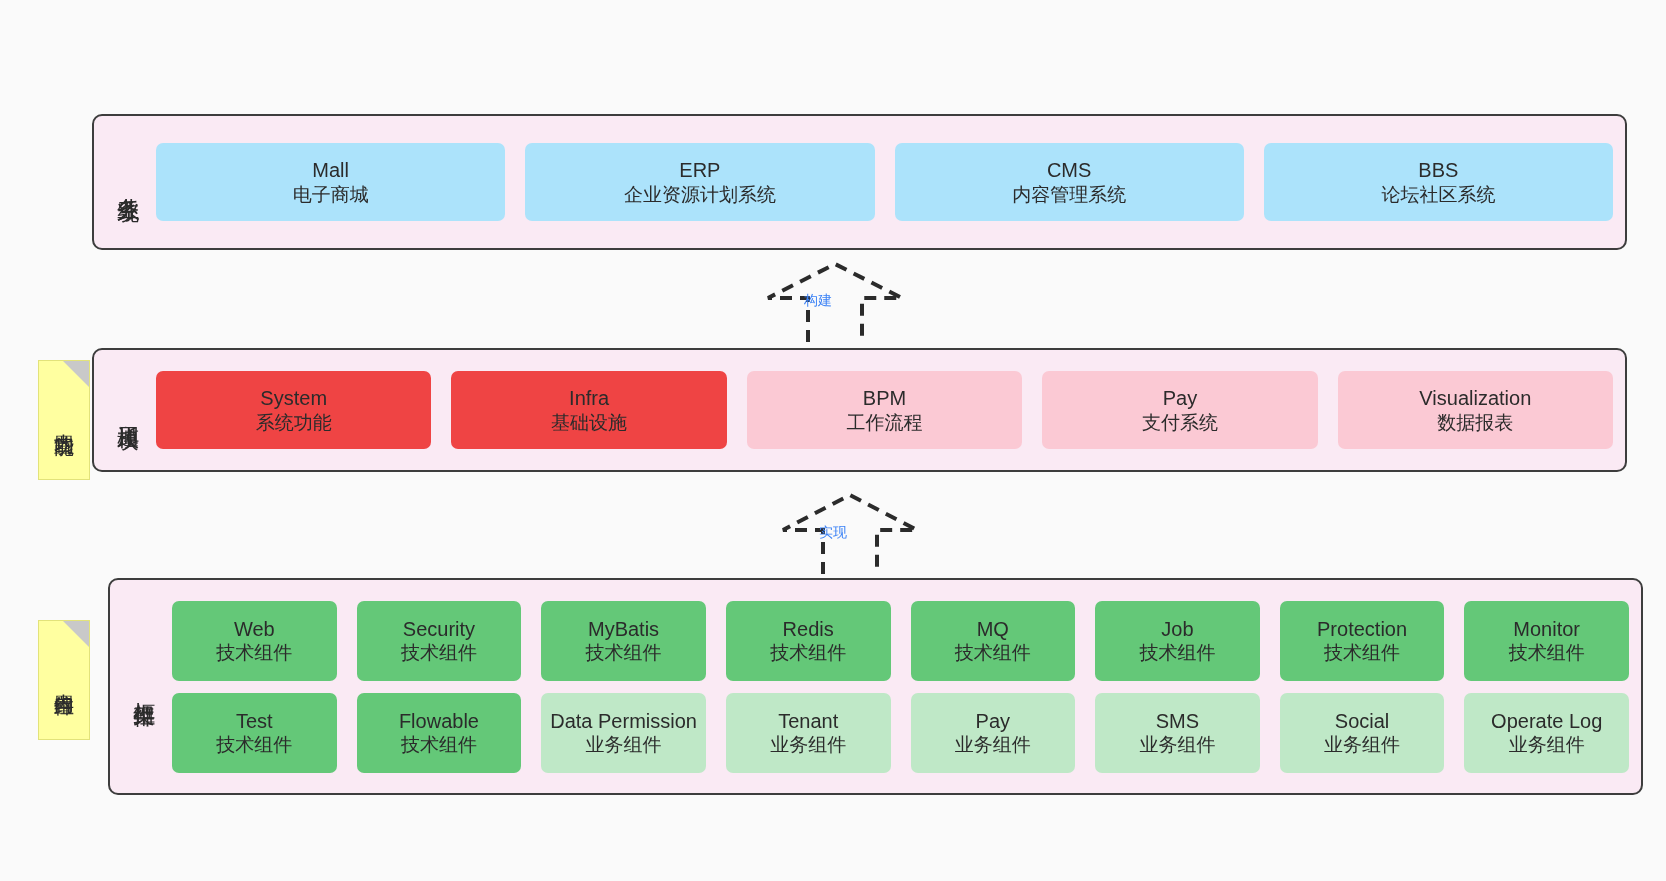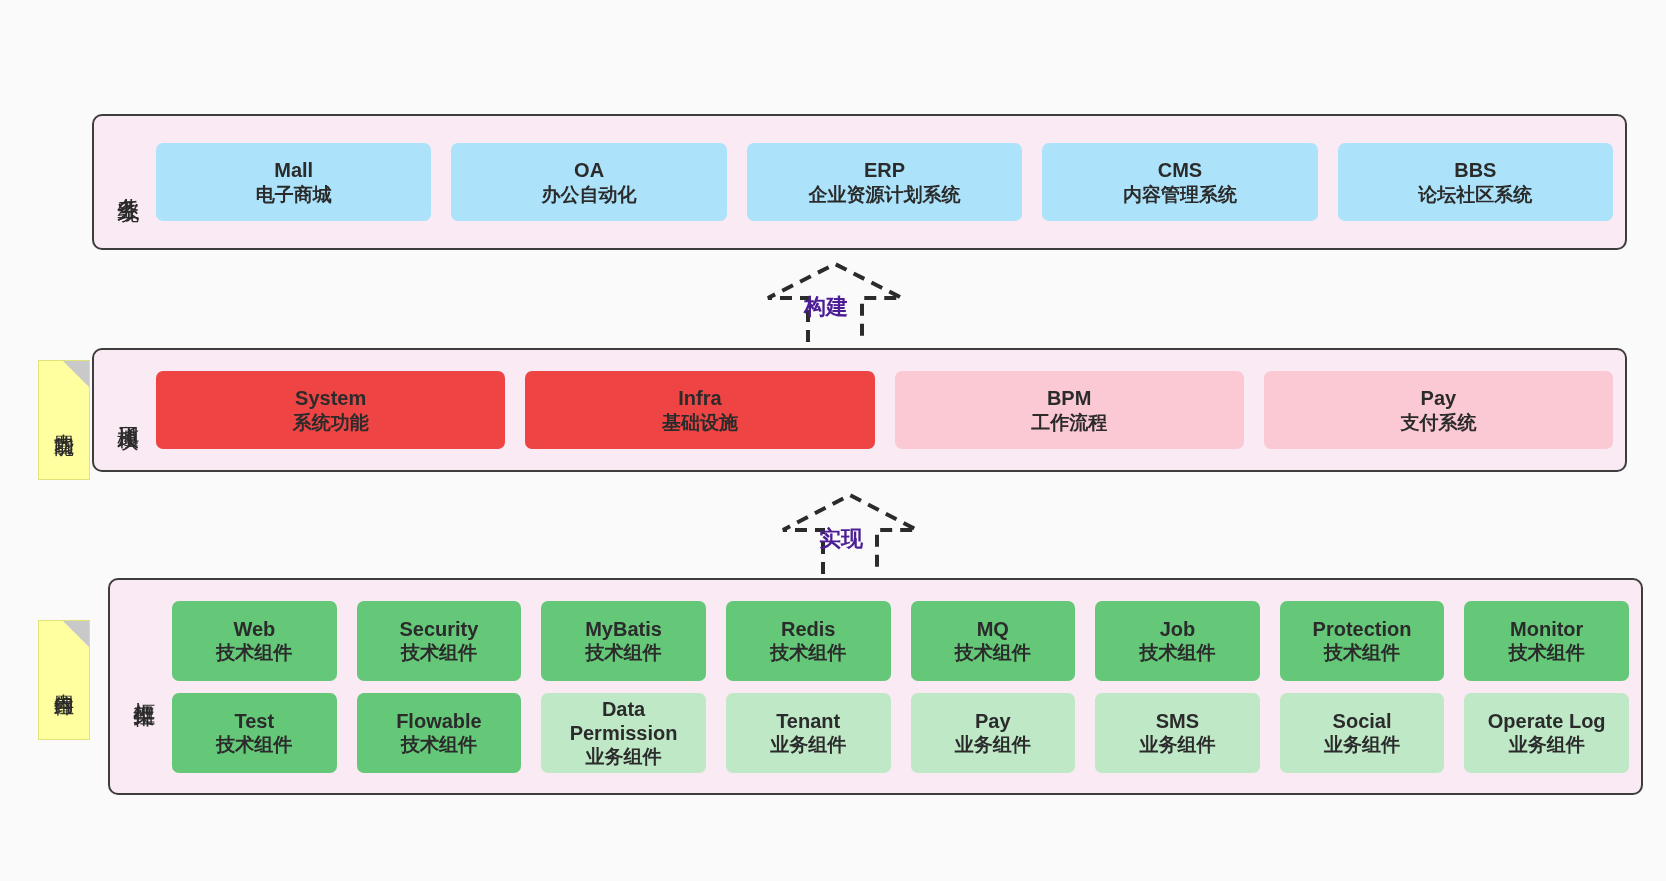--- a/index.html
+++ b/index.html
@@ -35,21 +35,20 @@
     letter-spacing: 1px;
     white-space: nowrap;
   }
   .cards {
     flex: 1 1 auto;
     display: flex;
     flex-direction: column;
     justify-content: center;
     gap: 12px;
     padding-left: 6px;
-    font-weight: bold;
   }
   .row {
     display: flex;
     gap: 20px;
     align-items: stretch;
   }
   .card {
     flex: 1 1 0;
     border-radius: 7px;
     display: flex;
@@ -95,43 +94,38 @@
     border-left: 26px solid transparent;
   }
 
   
   .arrow {
     position: absolute;
     z-index: 2;
   }
   .arrow .lbl {
     position: absolute;
-    font-size: 22px;
-    color: #4c1d95;
+    font-size: 14px;
+    color: #3b82f6;
     white-space: nowrap;
     background: transparent;
-    font-weight: bold;
   }
 </style>
 </head>
 <body>
 
 <div id="stage">
 
   <div class="layer" id="layer-business" style="left:92px; top:114px; width:1535px; height:136px;">
     <div class="layer-label">业务系统</div>
     <div class="cards">
       <div class="row">
         <div class="card c-blue" style="height:78px">
           <span class="en">Mall</span>
           <span class="cn">电子商城</span>
-        </div>
-        <div class="card c-blue" style="height:78px">
-          <span class="en">OA</span>
-          <span class="cn">办公自动化</span>
         </div>
         <div class="card c-blue" style="height:78px">
           <span class="en">ERP</span>
           <span class="cn">企业资源计划系统</span>
         </div>
         <div class="card c-blue" style="height:78px">
           <span class="en">CMS</span>
           <span class="cn">内容管理系统</span>
         </div>
         <div class="card c-blue" style="height:78px">
@@ -162,20 +156,24 @@
           <span class="cn">基础设施</span>
         </div>
         <div class="card c-pink" style="height:78px">
           <span class="en">BPM</span>
           <span class="cn">工作流程</span>
         </div>
         <div class="card c-pink" style="height:78px">
           <span class="en">Pay</span>
           <span class="cn">支付系统</span>
         </div>
+        <div class="card c-pink" style="height:78px">
+          <span class="en">Visualization</span>
+          <span class="cn">数据报表</span>
+        </div>
       </div>
     </div>
   </div>
 
   <div class="note" style="left:38px; top:360px; width:52px; height:120px;">
     <span class="fold"></span>
     <span>内置功能</span>
   </div>
 
   <div class="arrow" style="left:775px; top:490px; width:150px; height:90px;">

